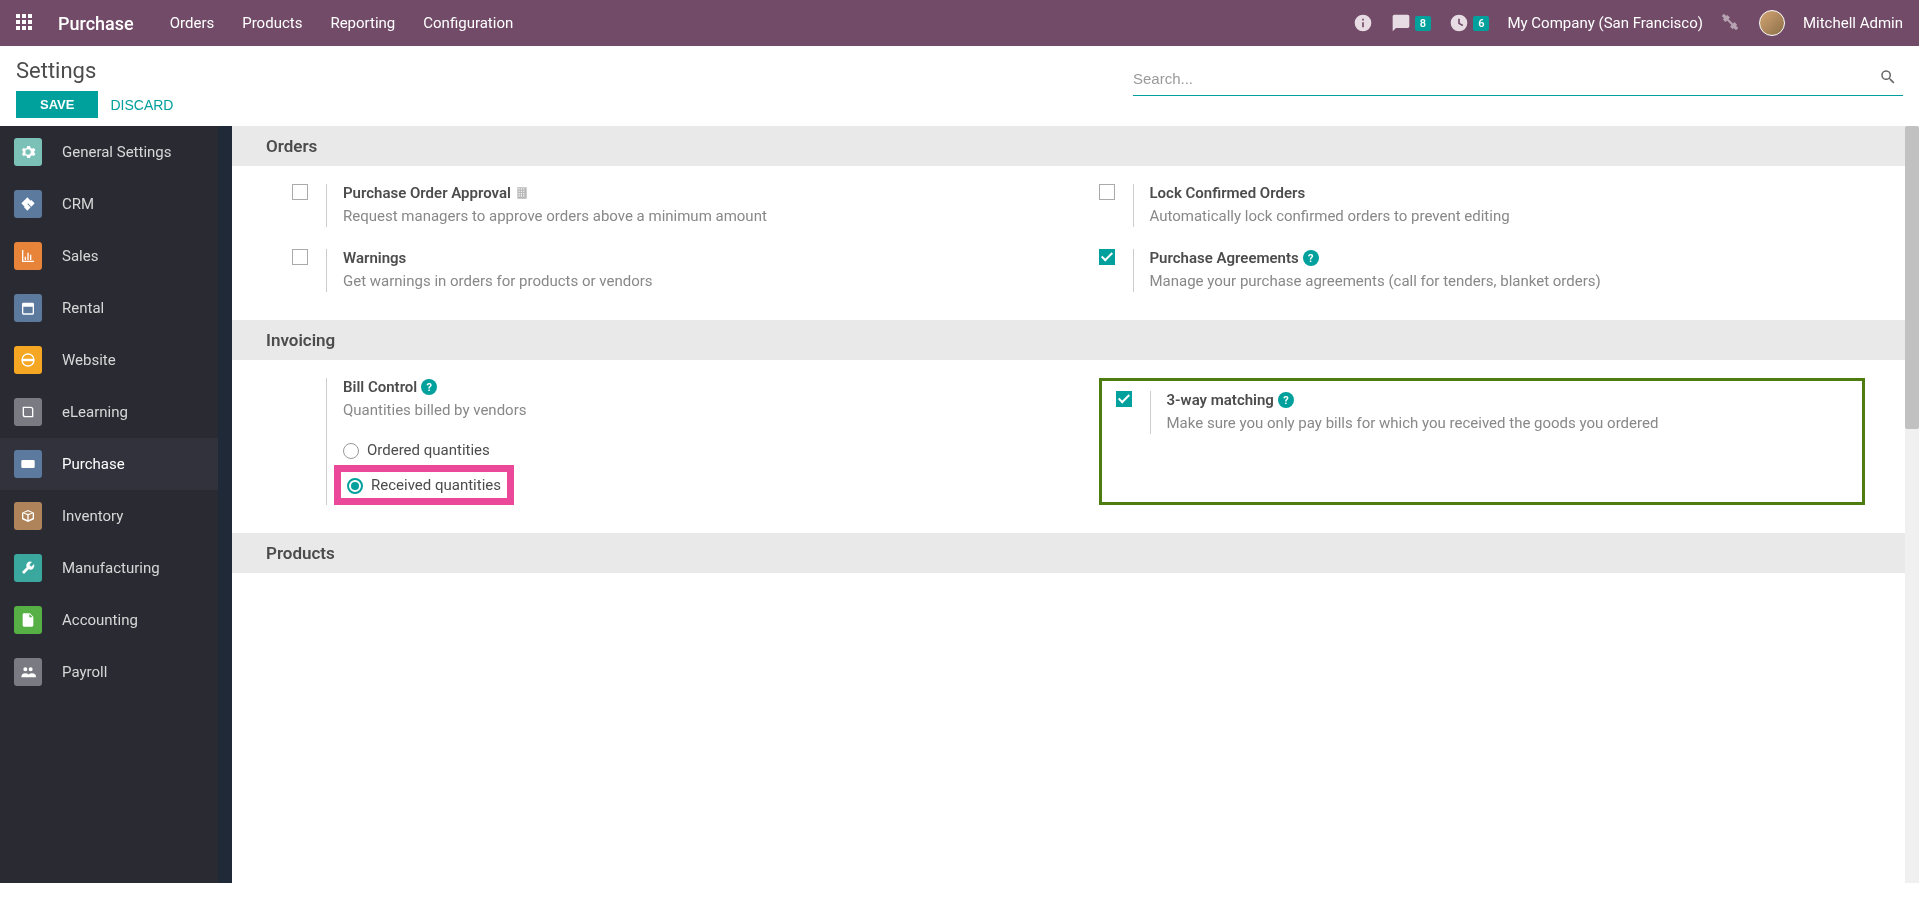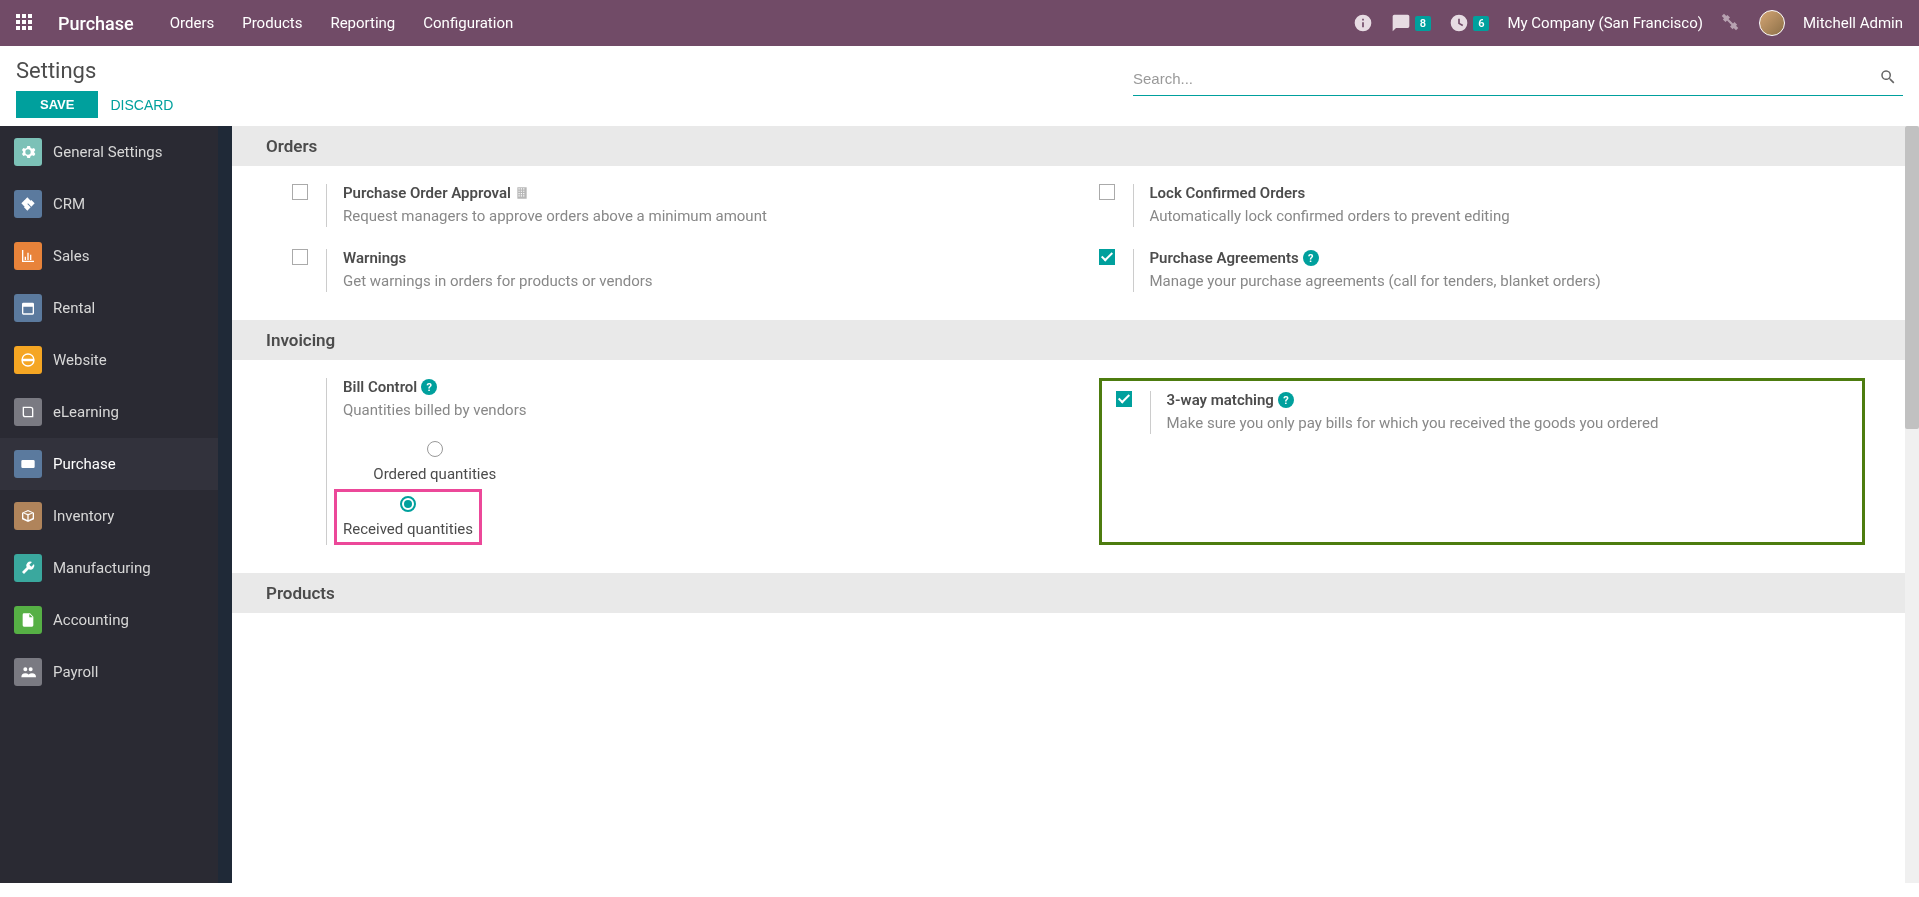--- a/index.html
+++ b/index.html
@@ -34,21 +34,21 @@
 .search-input { flex: 1; border: none; outline: none; font-size: 15px; padding: 4px 0; color: #4c4c4c; }
 .search-input::placeholder { color: #999; }
 .search-icon-btn { background: none; border: none; cursor: pointer; padding: 0 6px; }
 
 
 .body-wrap { display: flex; height: calc(100vh - 140px); }
 .sidebar-scroll { width: 232px; background: #1f2937; position: relative; }
 .scrollbar-track { position: absolute; right: -14px; top: 0; width: 14px; height: 100%; background: #f0f0f0; }
 .scrollbar-thumb { position: absolute; top: 0; width: 14px; height: 40%; background: #c1c1c1; border-radius: 2px; }
 .sidebar { width: 218px; background: #2a2a33; color: #e7e7e7; overflow-y: auto; height: 100%; }
-.sidebar-item { display: flex; align-items: center; gap: 11px; padding: 12px 14px; cursor: pointer; font-size: 15px; color: #d7d7d7; }
+.sidebar-item { display: flex; align-items: center; gap: 20px; padding: 12px 14px; cursor: pointer; font-size: 15px; color: #d7d7d7; }
 .sidebar-item.active { background: #32323c; color: #fff; }
 .sb-icon { width: 28px; height: 28px; display: flex; align-items: center; justify-content: center; border-radius: 3px; flex-shrink: 0; }
 .sb-icon svg { width: 16px; height: 16px; fill: #fff; }
 
 
 .main { flex: 1; overflow-y: auto; background: #fff; position: relative; }
 .main-scrollbar { position: absolute; right: 0; top: 0; width: 14px; height: 100%; background: #f0f0f0; }
 .main-thumb { position: absolute; top: 0; width: 14px; height: 40%; background: #c1c1c1; border-radius: 2px; }
 .main-inner { padding-right: 14px; }
 .section-header { background: #e9e9e9; padding: 10px 34px; font-size: 17px; font-weight: 600; color: #4c4c4c; }
@@ -56,26 +56,26 @@
 .settings-grid { display: grid; grid-template-columns: 1fr 1fr; gap: 22px 40px; padding: 0 40px 0 60px; }
 .setting { display: flex; gap: 18px; align-items: flex-start; position: relative; }
 .chk { width: 16px; height: 16px; border: 1px solid #aaa; background: #fff; display: inline-block; cursor: pointer; position: relative; }
 .chk.checked { background: #00a09d; border-color: #00a09d; }
 .chk.checked::after { content: ""; position: absolute; left: 4px; top: 0px; width: 4px; height: 9px; border: solid #fff; border-width: 0 2px 2px 0; transform: rotate(45deg); }
 .setting-text { border-left: 1px solid #ccc; padding-left: 16px; }
 .setting-title { font-weight: 600; font-size: 15px; color: #4c4c4c; display: flex; align-items: center; gap: 4px; }
 .setting-desc { color: #888; font-size: 15px; margin-top: 4px; line-height: 1.4; }
 .help-icon { width: 16px; height: 16px; background: #00a09d; color: #fff; border-radius: 50%; display: inline-flex; align-items: center; justify-content: center; font-size: 11px; font-weight: 700; }
 .radio-group { margin-top: 16px; }
-.radio-opt { display: flex; align-items: center; gap: 8px; padding: 4px 0; font-size: 15px; flex-direction: column; }
+.radio-opt { display: flex; align-items: flex-end; gap: 8px; padding: 4px 0; font-size: 15px; }
 .radio { width: 16px; height: 16px; border: 1px solid #999; border-radius: 50%; display: inline-block; position: relative; cursor: pointer; }
 .radio.selected { border-color: #00a09d; border-width: 2px; }
 .radio.selected::after { content: ""; position: absolute; left: 2px; top: 2px; width: 8px; height: 8px; background: #00a09d; border-radius: 50%; }
 .highlight-box { border: 3px solid #4d7c0f; padding: 10px 14px; }
-.highlight-inline { border: 3px solid #ec4899; padding: 2px 6px; display: inline-flex; align-items: center; gap: 8px; }
+.highlight-inline { border: 7px solid #ec4899; padding: 2px 6px; display: inline-flex; align-items: center; gap: 8px; }
 .building-icon { width: 14px; height: 14px; display: inline-block; vertical-align: middle; opacity: 0.6; }
 .icon-color-teal { background: #7cc1b7; }
 .icon-color-orange { background: #f5a623; }
 .icon-color-orange2 { background: #e8833a; }
 .icon-color-blue { background: #5b7a9e; }
 .icon-color-gray { background: #7a7a82; }
 .icon-color-green { background: #56b045; }
 .icon-color-teal2 { background: #3aa89e; }
 .icon-color-brown { background: #b0845b; }
 </style>

